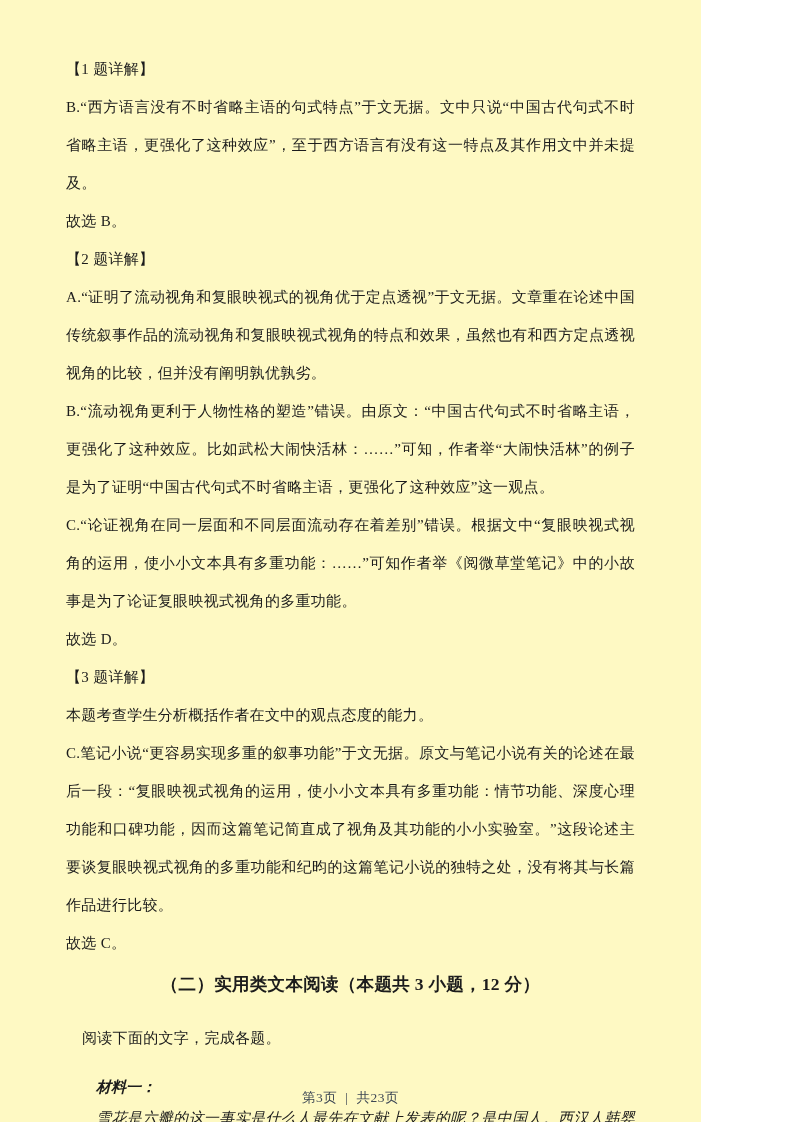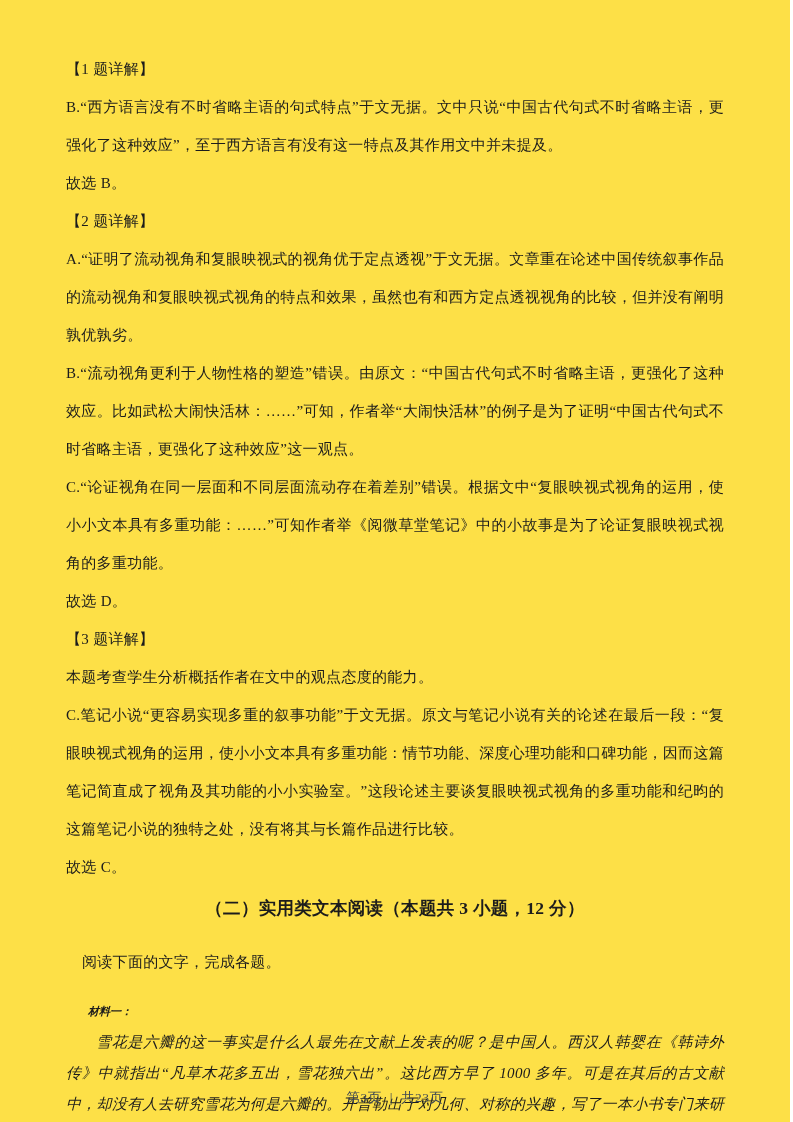--- a/index.html
+++ b/index.html
@@ -2,23 +2,23 @@
 <html><head>
 <meta charset="utf-8">
 <style>
   html, body {
     margin: 0;
     padding: 0;
     background: #ffffff;
   }
   .page {
     position: relative;
-    width: 790px;
+    width: 701px;
     height: 1122px;
-    background: #fde047;
+    background: #fef9c3;
     font-family: "Liberation Serif", "DejaVu Serif", serif;
     color: #1c1c1c;
     overflow: hidden;
     box-sizing: border-box;
   }
   .content {
     padding: 50px 66px 0 66px;
   }
   .ans {
     margin: 0;
@@ -36,21 +36,21 @@
     text-align: center;
   }
   .intro {
     margin: 16px;
     font-size: 15px;
     line-height: 36px;
     letter-spacing: 0.3px;
   }
   .material-label {
     margin: 4px 0 0 0;
-    font-size: 11px;
+    font-size: 15px;
     font-weight: bold;
     font-style: italic;
     line-height: 31px;
     text-indent: 2em;
   }
   .material-body {
     margin: 0;
     font-size: 15px;
     font-style: italic;
     line-height: 31px;

